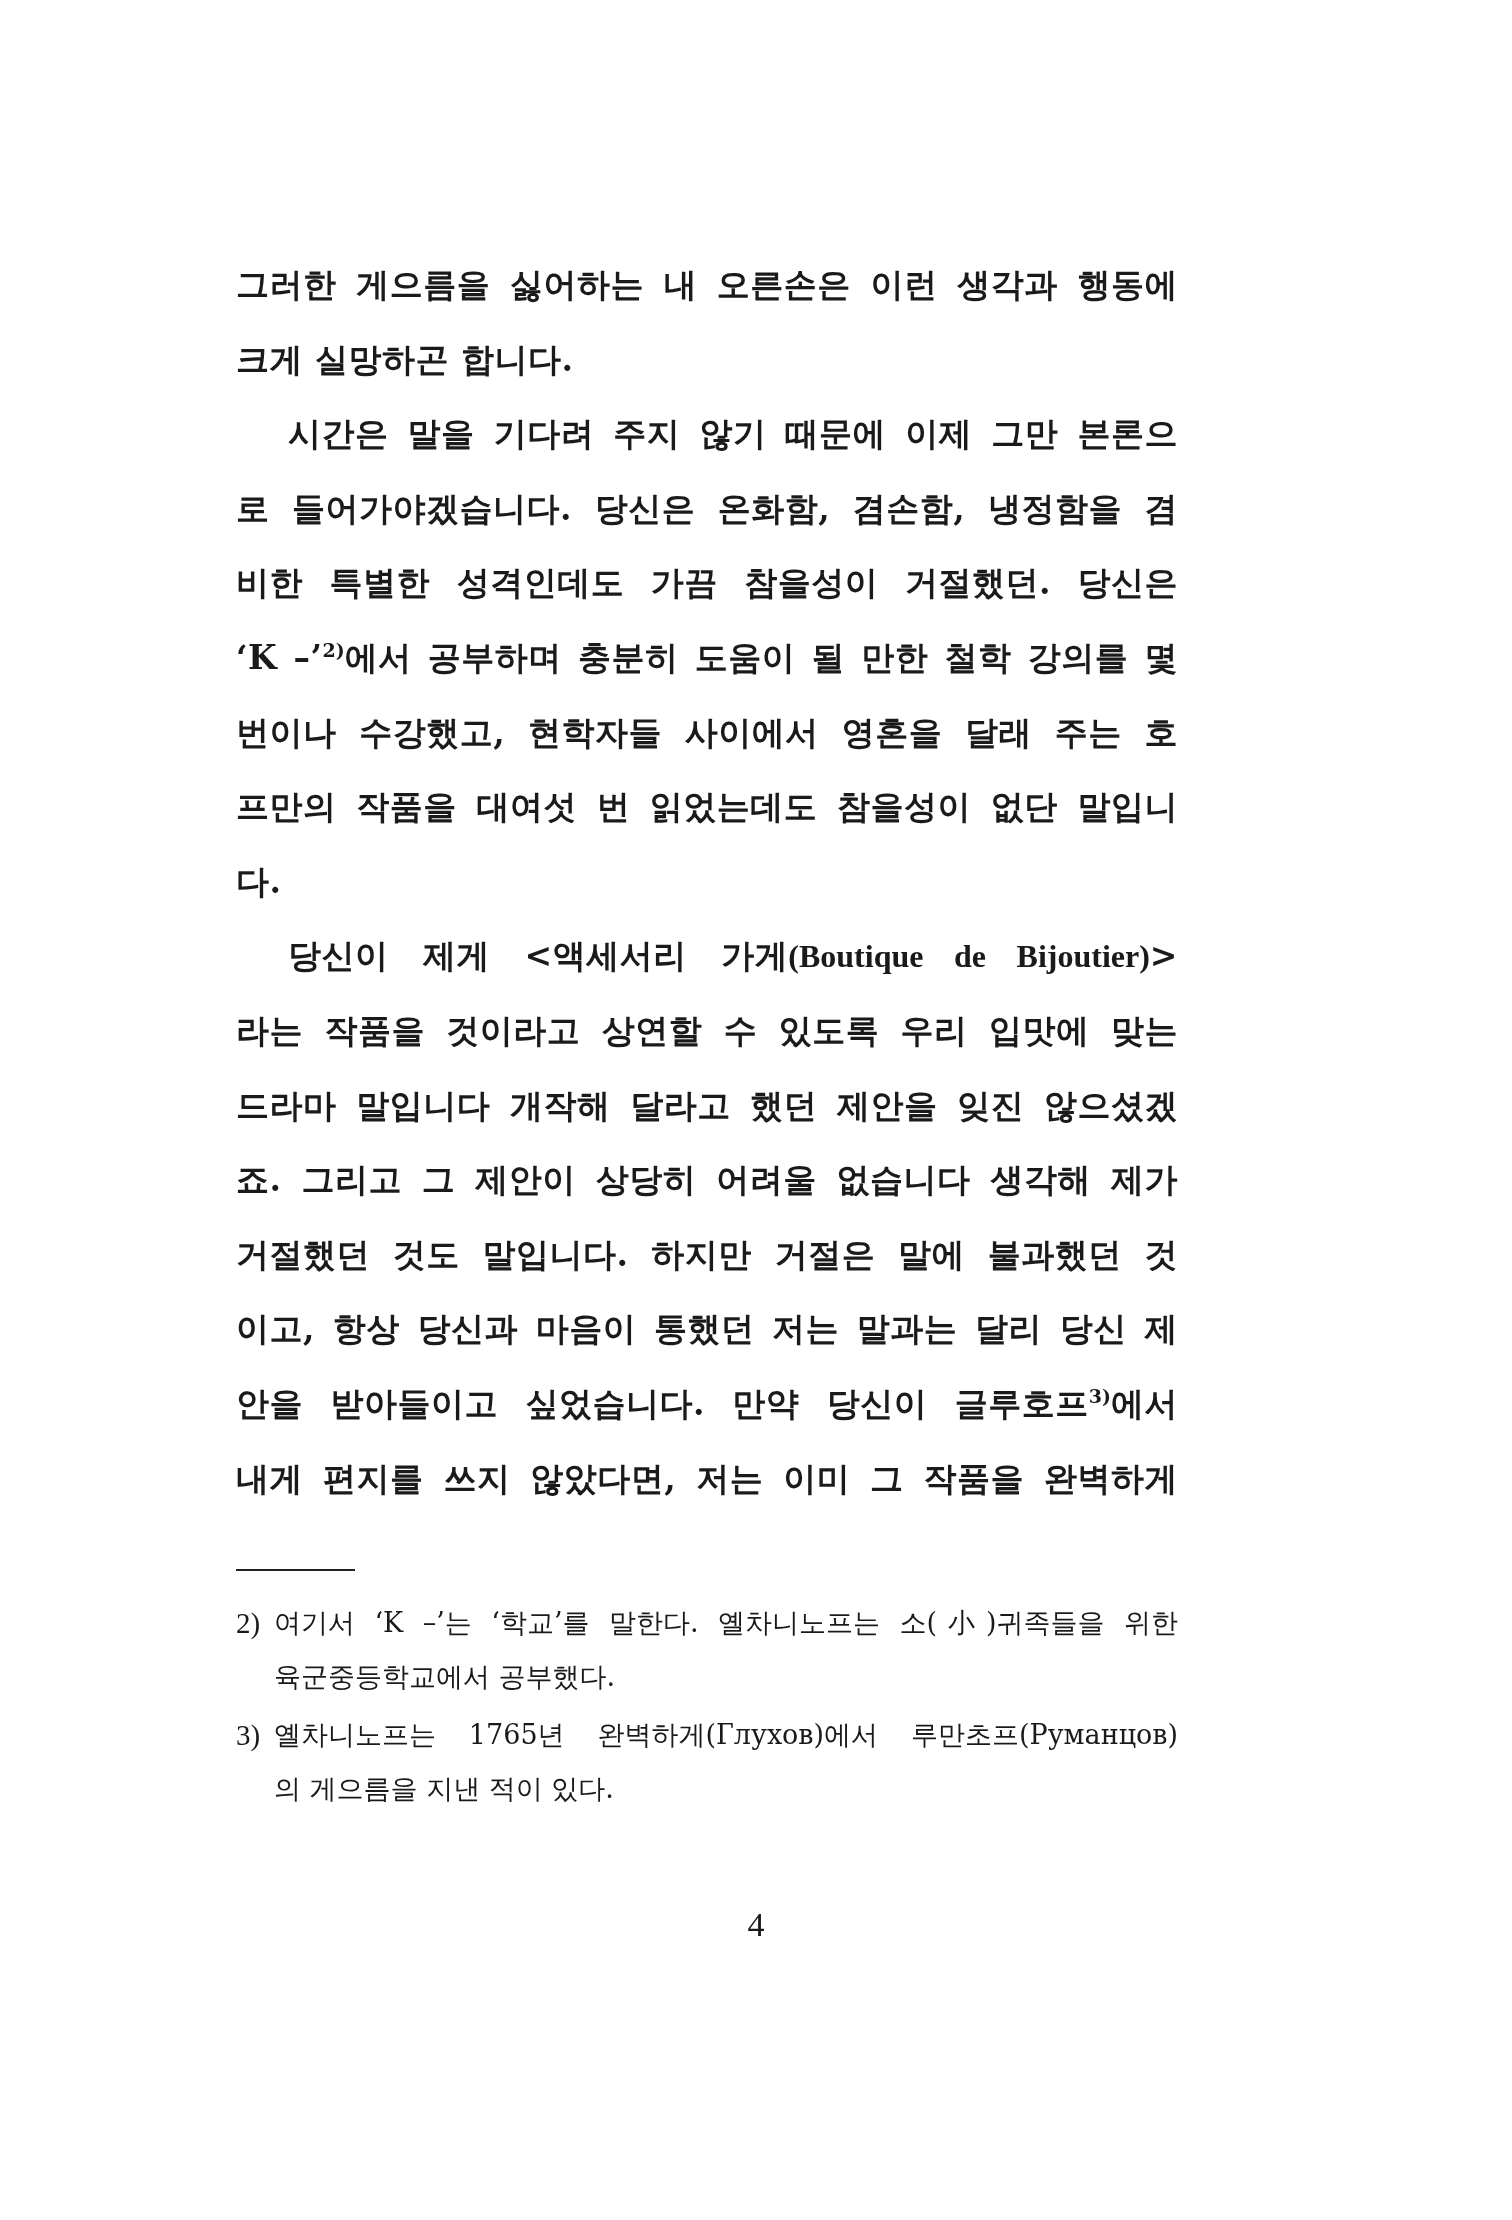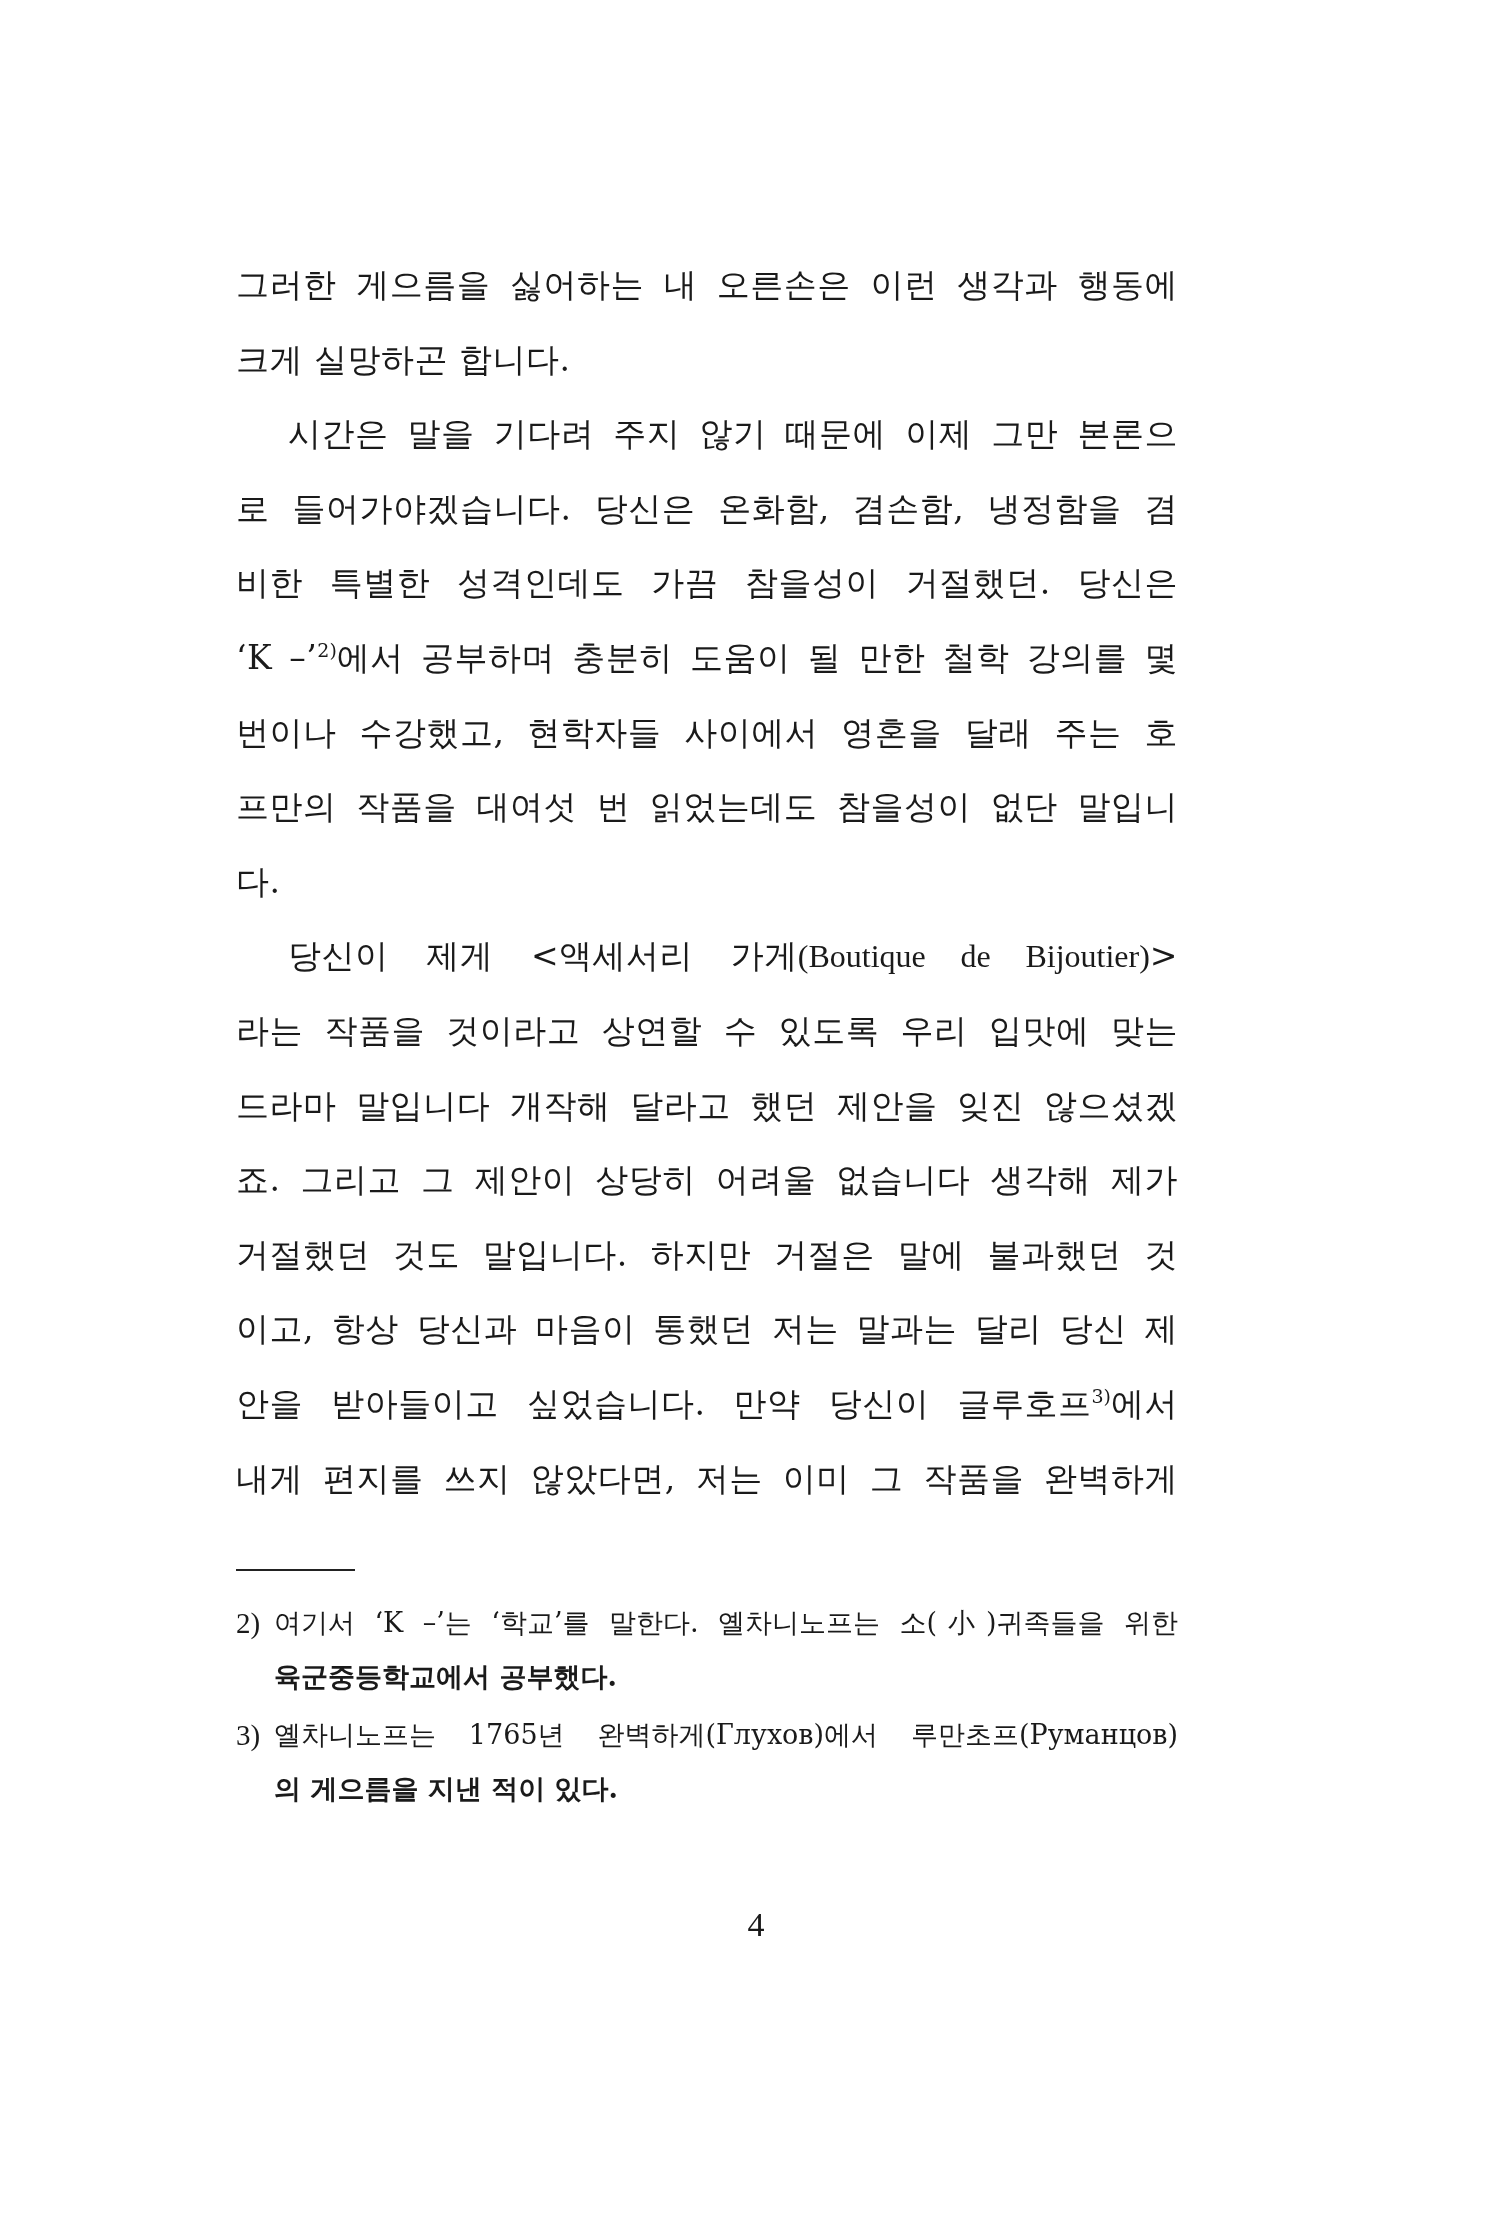--- a/index.html
+++ b/index.html
@@ -29,20 +29,21 @@
       font-size: 33px;
       line-height: 74.6px;
       letter-spacing: 0.5px;
     }
     .body-text .line {
       display: block;
       white-space: nowrap;
       text-align: justify;
       text-align-last: justify;
       height: 74.6px;
+      font-weight: bold;
     }
     .body-text .line.last {
       text-align-last: left;
     }
     .body-text .line.indent {
       padding-left: 52px;
     }
     sup.fnref {
       font-size: 19px;
       vertical-align: 12px;
@@ -83,21 +84,20 @@
       font-size: 29px;
     }
     .footnote .fn-line {
       display: block;
       white-space: nowrap;
       text-align: justify;
       text-align-last: justify;
     }
     .footnote .fn-line.last {
       text-align-last: left;
-      font-weight: bold;
     }
     .page-number {
       position: absolute;
       left: 0;
       width: 1512px;
       top: 1906px;
       text-align: center;
       font-family: "Liberation Serif", "DejaVu Serif", serif;
       font-size: 34px;
     }

